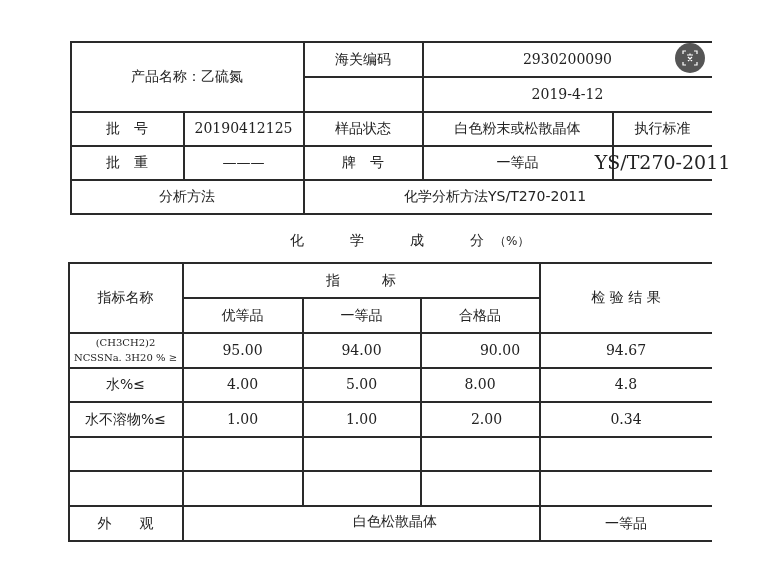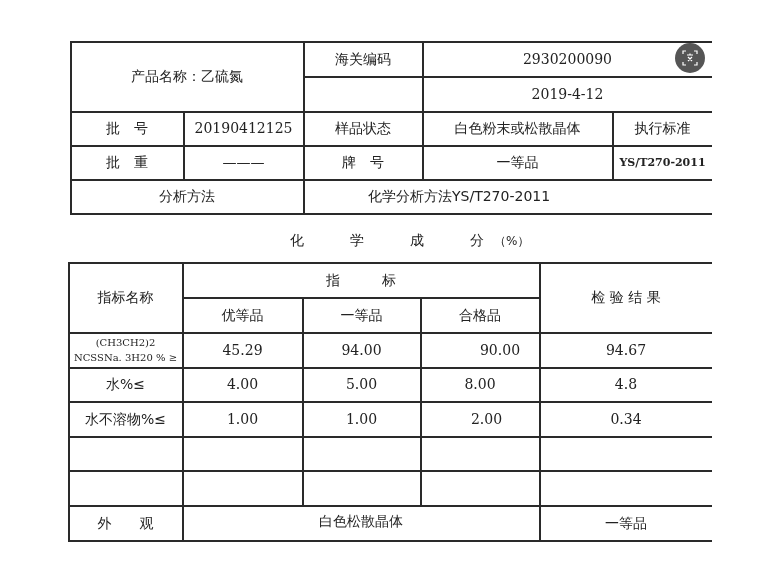--- a/index.html
+++ b/index.html
@@ -56,24 +56,24 @@
   <div class="cell sans" style="left:71px; top:112px; width:112px; height:33px;">批　号</div>
   <div class="cell" style="left:184px; top:112px; width:119px; height:33px;">20190412125</div>
   <div class="cell sans" style="left:304px; top:112px; width:118px; height:33px;">样品状态</div>
   <div class="cell sans" style="left:423px; top:112px; width:189px; height:33px;">白色粉末或松散晶体</div>
   <div class="cell sans" style="left:613px; top:112px; width:99px; height:33px;">执行标准</div>
 
   <div class="cell sans" style="left:71px; top:146px; width:112px; height:33px;">批　重</div>
   <div class="cell" style="left:184px; top:146px; width:119px; height:33px;">———</div>
   <div class="cell sans" style="left:304px; top:146px; width:118px; height:33px;">牌　号</div>
   <div class="cell sans" style="left:423px; top:146px; width:189px; height:33px;">一等品</div>
-  <div class="cell" style="left:613px; top:146px; width:99px; height:33px; font-size:11px;font-weight:bold;">YS/T270-2011</div>
+  <div class="cell" style="left:613px; top:146px; width:99px; height:33px; font-size:19px;">YS/T270-2011</div>
 
   <div class="cell sans" style="left:71px; top:180px; width:232px; height:33px;">分析方法</div>
-  <div class="cell sans" style="left:312px; top:180px; width:408px; height:33px; justify-content:flex-start; padding-left:56px; box-sizing:border-box;">化学分析方法YS/T270-2011</div>
+  <div class="cell sans" style="left:304px; top:180px; width:408px; height:33px; justify-content:flex-start; padding-left:100px; box-sizing:border-box;">化学分析方法YS/T270-2011</div>
 
   <div class="section-title">
     <span style="width:60px;">化</span><span style="width:60px;">学</span><span style="width:60px;">成</span><span style="width:24px;">分</span><span style="font-size:12px;">（%）</span>
   </div>
 
   <div class="hl" style="left:68px; top:262px; width:644px;"></div>
   <div class="hl" style="left:183px; top:297px; width:358px;"></div>
   <div class="hl" style="left:68px; top:332px; width:644px;"></div>
   <div class="hl" style="left:68px; top:367px; width:644px;"></div>
   <div class="hl" style="left:68px; top:401px; width:644px;"></div>
@@ -92,39 +92,39 @@
   <div class="cell sans" style="left:540px; top:263px; width:172px; height:69px;">检 验 结 果</div>
   <div class="cell sans" style="left:183px; top:263px; width:356px; height:34px;">指　　　标</div>
   <div class="cell sans" style="left:183px; top:298px; width:119px; height:34px;">优等品</div>
   <div class="cell sans" style="left:303px; top:298px; width:117px; height:34px;">一等品</div>
   <div class="cell sans" style="left:421px; top:298px; width:118px; height:34px;">合格品</div>
 
   <div class="cell small" style="left:69px; top:333px; width:113px; height:34px; flex-direction:column;">
     <span>(CH3CH2)2</span>
     <span>NCSSNa. 3H20 % ≥</span>
   </div>
-  <div class="cell" style="left:183px; top:333px; width:119px; height:34px;">45.29</div>
+  <div class="cell" style="left:183px; top:333px; width:119px; height:34px;">95.00</div>
   <div class="cell" style="left:303px; top:333px; width:117px; height:34px;">94.00</div>
   <div class="cell" style="left:421px; top:333px; width:118px; height:34px;padding-left:20px;">90.00</div>
   <div class="cell" style="left:540px; top:333px; width:172px; height:34px;">94.67</div>
 
   <div class="cell sans" style="left:69px; top:368px; width:113px; height:33px;">水%≤</div>
   <div class="cell" style="left:183px; top:368px; width:119px; height:33px;">4.00</div>
   <div class="cell" style="left:303px; top:368px; width:117px; height:33px;">5.00</div>
   <div class="cell" style="left:421px; top:368px; width:118px; height:33px;">8.00</div>
   <div class="cell" style="left:540px; top:368px; width:172px; height:33px;">4.8</div>
 
   <div class="cell sans" style="left:69px; top:402px; width:113px; height:34px;border-radius:8px;">水不溶物%≤</div>
   <div class="cell" style="left:183px; top:402px; width:119px; height:34px;">1.00</div>
   <div class="cell" style="left:303px; top:402px; width:117px; height:34px;">1.00</div>
   <div class="cell" style="left:421px; top:402px; width:131px; height:34px;">2.00</div>
   <div class="cell" style="left:540px; top:402px; width:172px; height:34px;">0.34</div>
 
   <div class="cell sans" style="left:69px; top:506px; width:113px; height:34px;">外　　观</div>
-  <div class="cell sans" style="left:183px; top:506px; width:356px; height:30px;">白色松散晶体</div>
+  <div class="cell sans" style="left:183px; top:506px; width:356px; height:30px;padding-left:34px;">白色松散晶体</div>
   <div class="cell sans" style="left:540px; top:506px; width:172px; height:34px;">一等品</div>
 
   <div class="translate-btn">
     <svg viewBox="0 0 16 16" fill="none" stroke="#ffffff" stroke-width="1.2">
       <path d="M1 4 V1 H4 M12 1 H15 V4 M15 12 V15 H12 M4 15 H1 V12"></path>
       <path d="M5 5 H11 M8 3.5 V5 M6 7 L10 11 M10 7 L6 11"></path>
     </svg>
   </div>
 </div>
 

